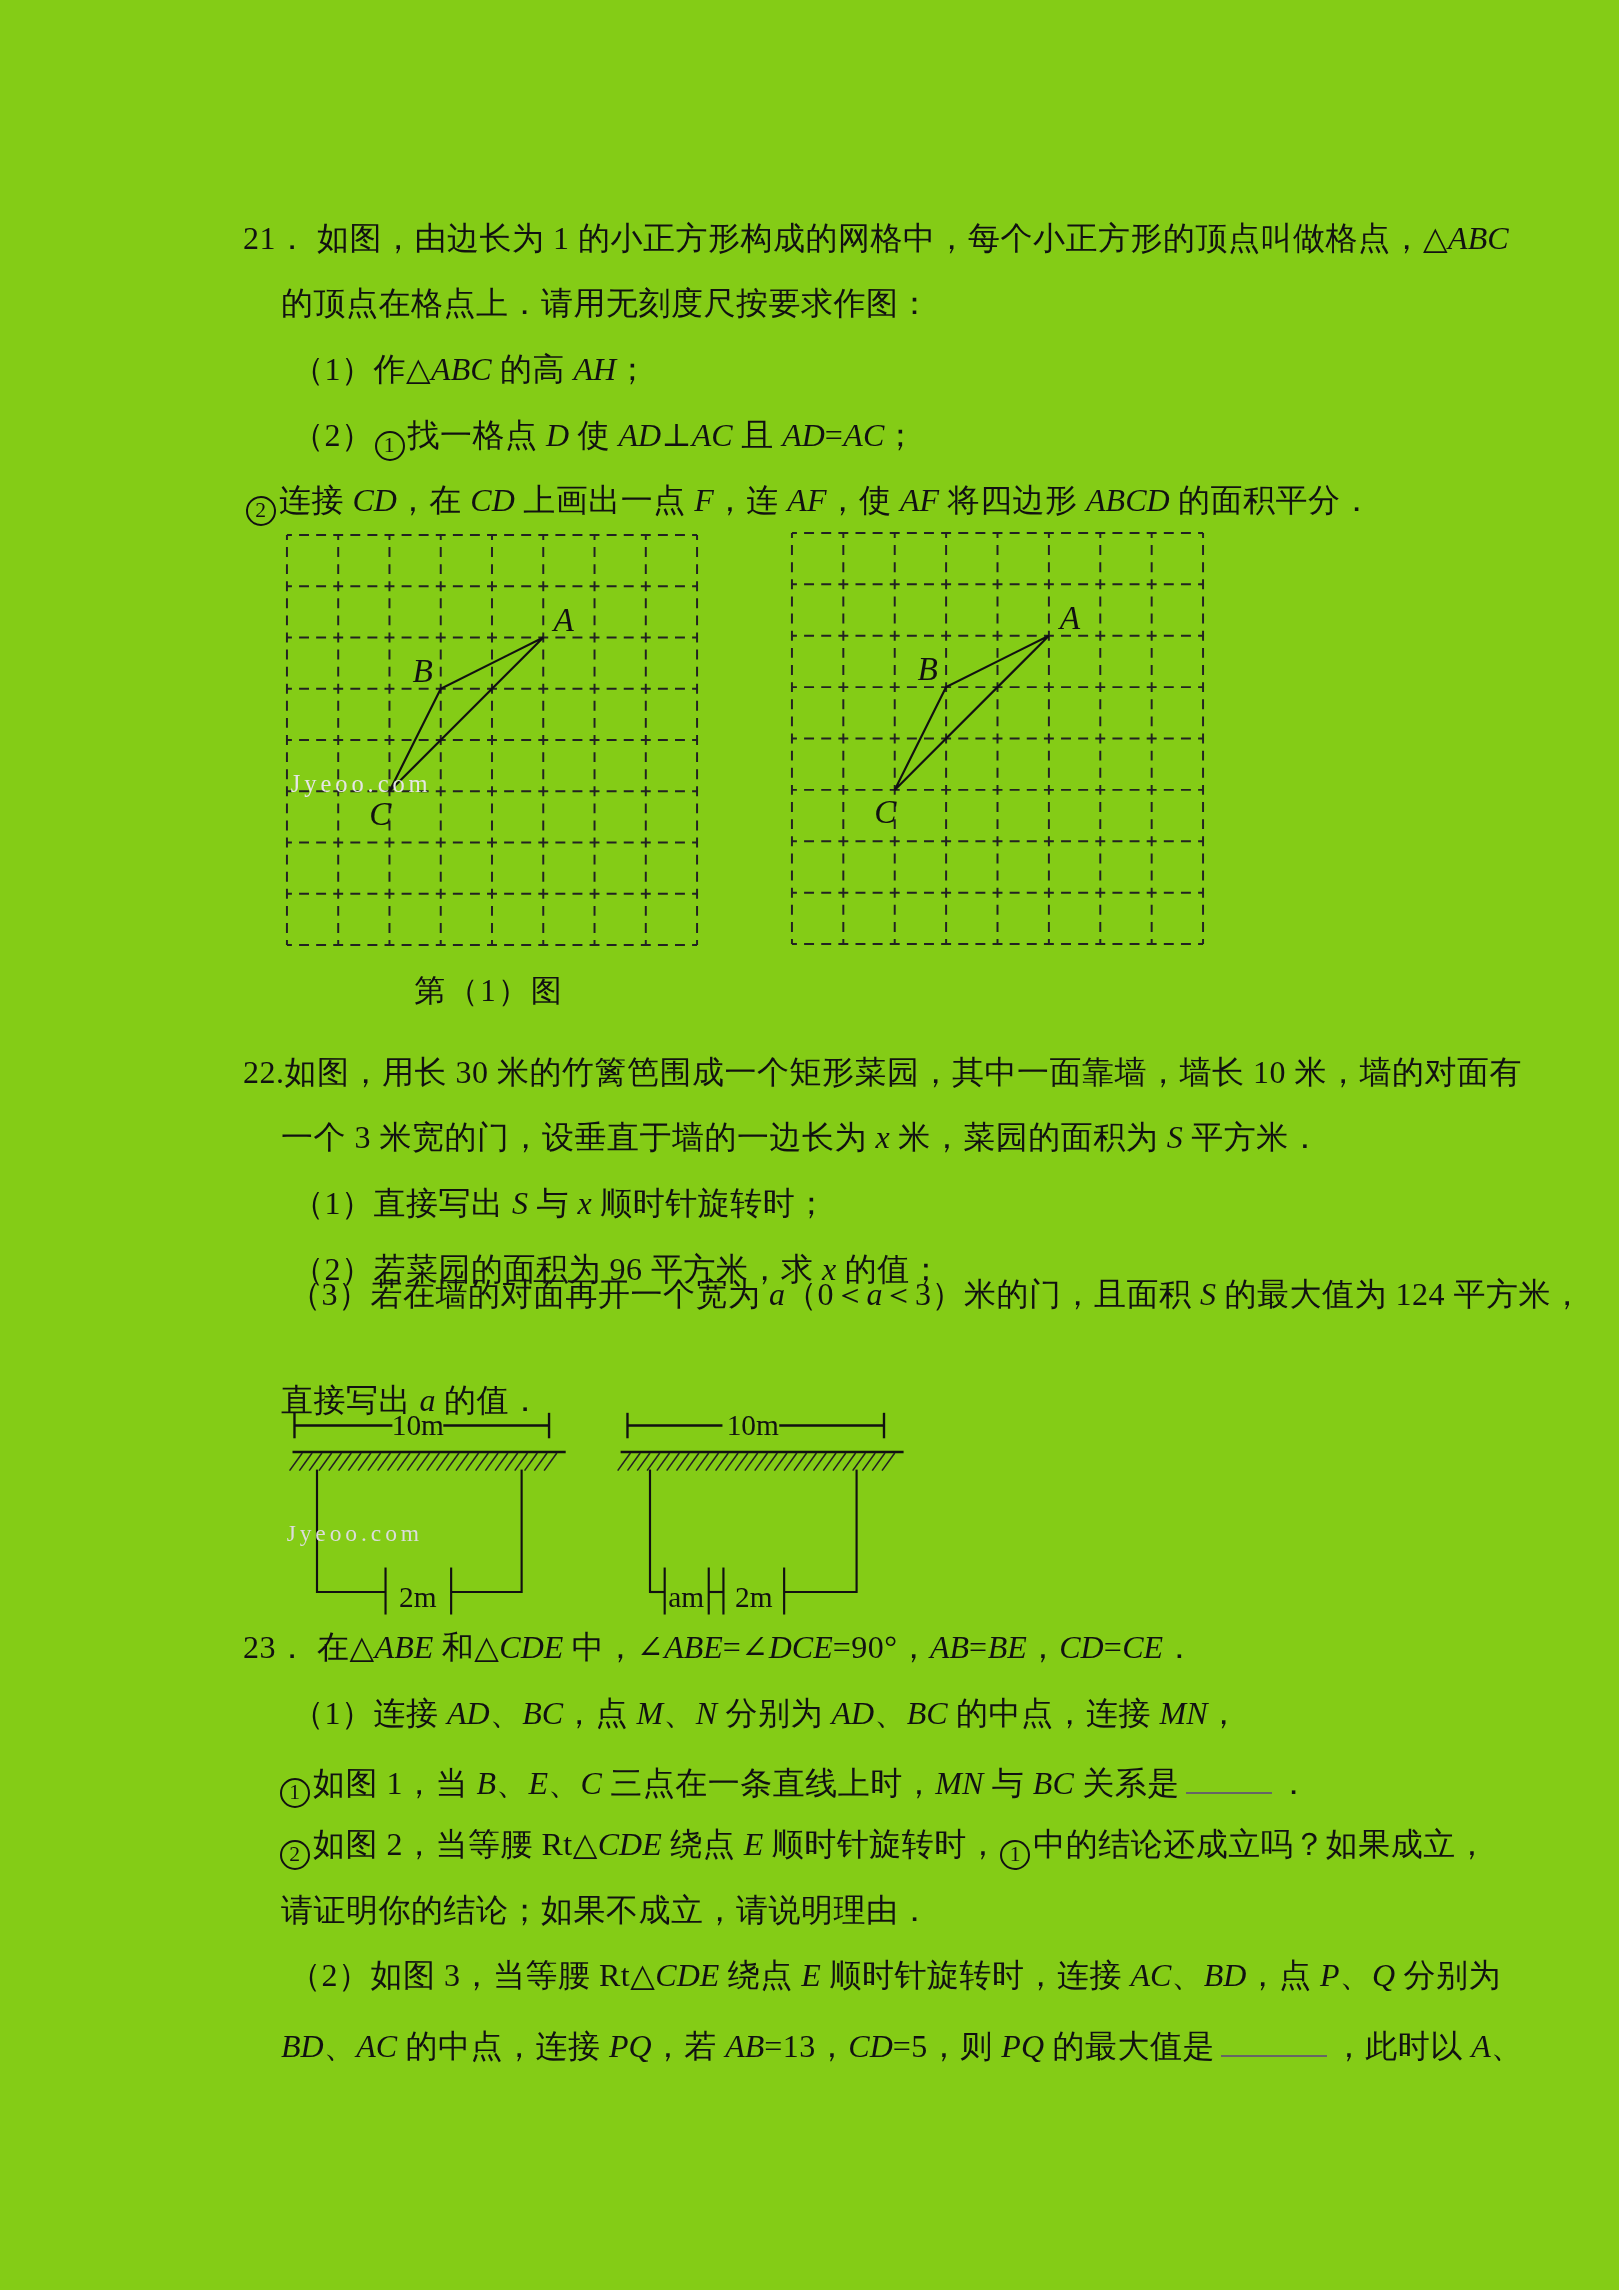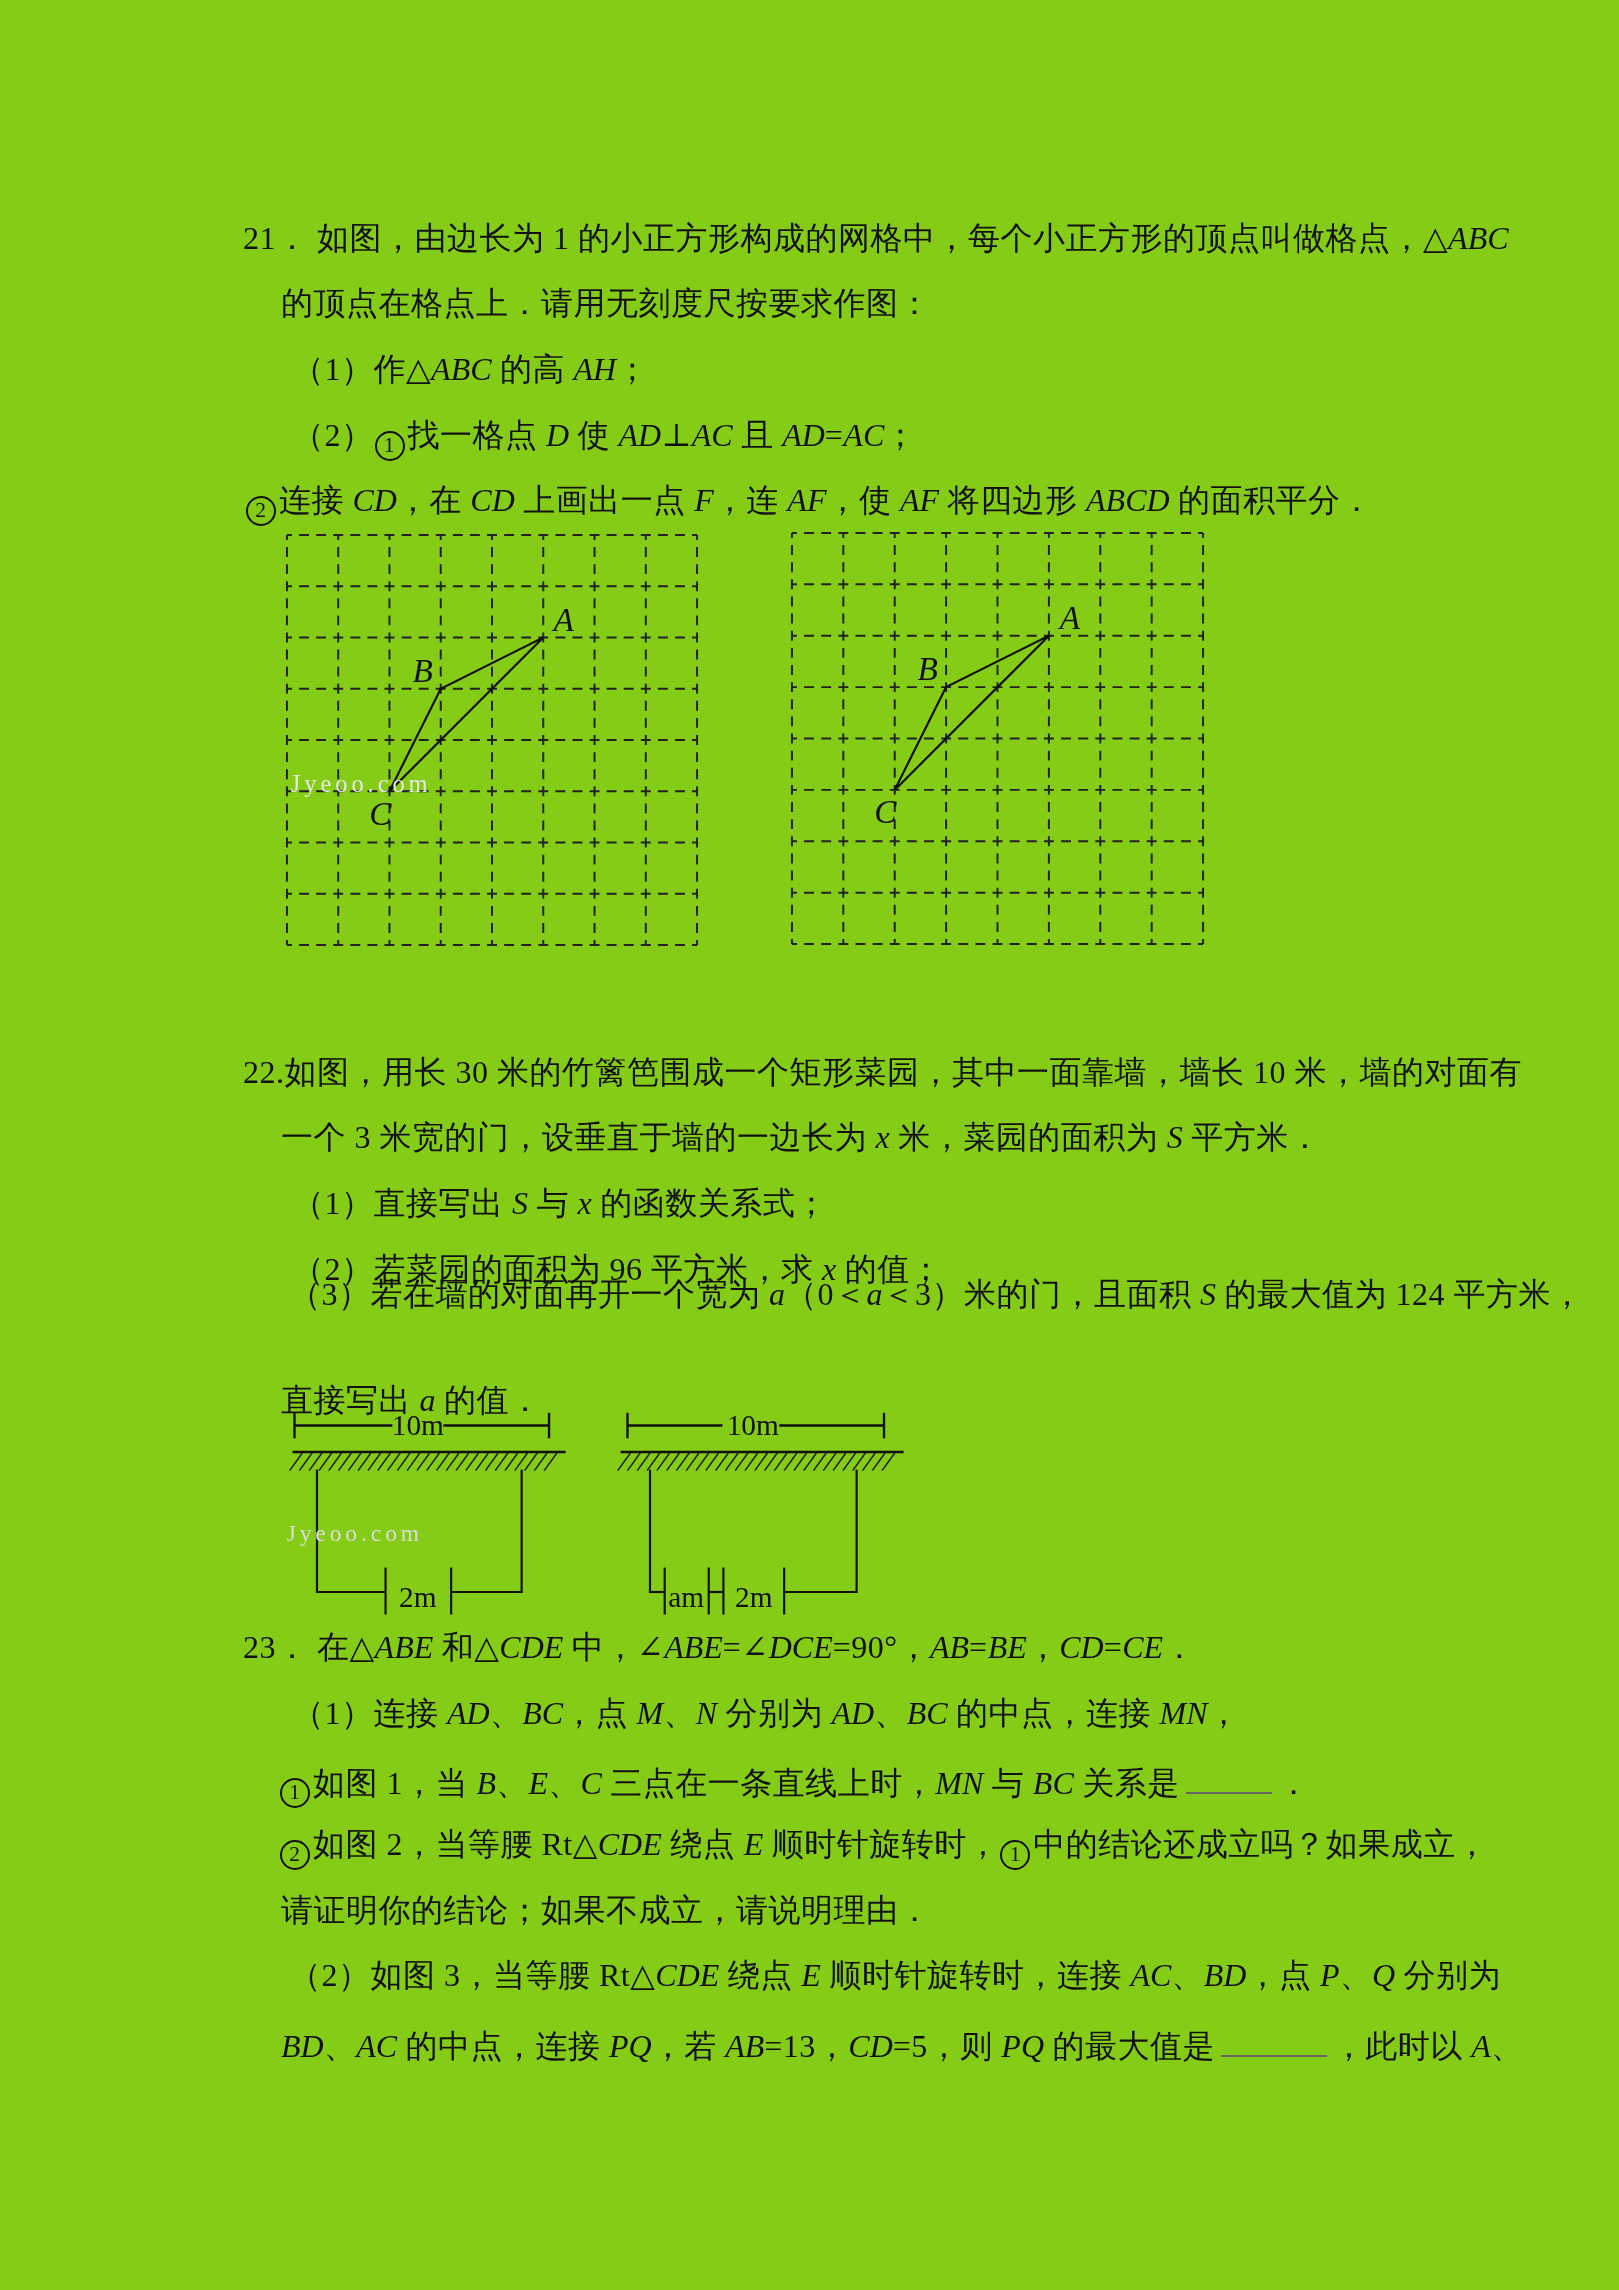--- a/index.html
+++ b/index.html
@@ -51,21 +51,21 @@
 
 <div id="page">
   <div id="lines-container">
       <div class="tline" style="left: 243px; top: 218px;"><span class="seg-r">21． 如图，由边长为 1 的小正方形构成的网格中，每个小正方形的顶点叫做格点，△</span><span class="seg-i">ABC</span></div>
       <div class="tline" style="left: 281px; top: 283px;"><span class="seg-r">的顶点在格点上．请用无刻度尺按要求作图：</span></div>
       <div class="tline" style="left: 292px; top: 349px;"><span class="seg-r">（1）作△</span><span class="seg-i">ABC</span><span class="seg-r"> 的高 </span><span class="seg-i">AH</span><span class="seg-r">；</span></div>
       <div class="tline" style="left: 292px; top: 415px;"><span class="seg-r">（2）</span><span class="seg-c">1</span><span class="seg-r">找一格点 </span><span class="seg-i">D</span><span class="seg-r"> 使 </span><span class="seg-i">AD</span><span class="seg-r">⊥</span><span class="seg-i">AC</span><span class="seg-r"> 且 </span><span class="seg-i">AD</span><span class="seg-r">=</span><span class="seg-i">AC</span><span class="seg-r">；</span></div>
       <div class="tline" style="left: 245px; top: 480px;"><span class="seg-c">2</span><span class="seg-r">连接 </span><span class="seg-i">CD</span><span class="seg-r">，在 </span><span class="seg-i">CD</span><span class="seg-r"> 上画出一点 </span><span class="seg-i">F</span><span class="seg-r">，连 </span><span class="seg-i">AF</span><span class="seg-r">，使 </span><span class="seg-i">AF</span><span class="seg-r"> 将四边形 </span><span class="seg-i">ABCD</span><span class="seg-r"> 的面积平分．</span></div>
       <div class="tline" style="left: 243px; top: 1052px;"><span class="seg-r">22.如图，用长 30 米的竹篱笆围成一个矩形菜园，其中一面靠墙，墙长 10 米，墙的对面有</span></div>
       <div class="tline" style="left: 281px; top: 1117px;"><span class="seg-r">一个 3 米宽的门，设垂直于墙的一边长为 </span><span class="seg-i">x</span><span class="seg-r"> 米，菜园的面积为 </span><span class="seg-i">S</span><span class="seg-r"> 平方米．</span></div>
-      <div class="tline" style="left: 292px; top: 1183px;"><span class="seg-r">（1）直接写出 </span><span class="seg-i">S</span><span class="seg-r"> 与 </span><span class="seg-i">x</span><span class="seg-r"> 的函数关系式；</span></div>
+      <div class="tline" style="left: 292px; top: 1183px;"><span class="seg-r">（1）直接写出 </span><span class="seg-i">S</span><span class="seg-r"> 与 </span><span class="seg-i">x</span><span class="seg-r"> 顺时针旋转时；</span></div>
       <div class="tline" style="left: 292px; top: 1249px;"><span class="seg-r">（2）若菜园的面积为 96 平方米，求 </span><span class="seg-i">x</span><span class="seg-r"> 的值；</span></div>
       <div class="tline" style="left: 289px; top: 1274px; text-align: center;"><span class="seg-r">（3）若在墙的对面再开一个宽为 </span><span class="seg-i">a</span><span class="seg-r">（0＜</span><span class="seg-i">a</span><span class="seg-r">＜3）米的门，且面积 </span><span class="seg-i">S</span><span class="seg-r"> 的最大值为 124 平方米，</span></div>
       <div class="tline" style="left: 281px; top: 1380px;"><span class="seg-r">直接写出 </span><span class="seg-i">a</span><span class="seg-r"> 的值．</span></div>
       <div class="tline" style="left: 243px; top: 1627px;"><span class="seg-r">23． 在△</span><span class="seg-i">ABE</span><span class="seg-r"> 和△</span><span class="seg-i">CDE</span><span class="seg-r"> 中，∠</span><span class="seg-i">ABE</span><span class="seg-r">=∠</span><span class="seg-i">DCE</span><span class="seg-r">=90°，</span><span class="seg-i">AB</span><span class="seg-r">=</span><span class="seg-i">BE</span><span class="seg-r">，</span><span class="seg-i">CD</span><span class="seg-r">=</span><span class="seg-i">CE</span><span class="seg-r">．</span></div>
       <div class="tline" style="left: 292px; top: 1693px;"><span class="seg-r">（1）连接 </span><span class="seg-i">AD</span><span class="seg-r">、</span><span class="seg-i">BC</span><span class="seg-r">，点 </span><span class="seg-i">M</span><span class="seg-r">、</span><span class="seg-i">N</span><span class="seg-r"> 分别为 </span><span class="seg-i">AD</span><span class="seg-r">、</span><span class="seg-i">BC</span><span class="seg-r"> 的中点，连接 </span><span class="seg-i">MN</span><span class="seg-r">，</span></div>
       <div class="tline" style="left: 279px; top: 1758px;"><span class="seg-c">1</span><span class="seg-r">如图 1，当 </span><span class="seg-i">B</span><span class="seg-r">、</span><span class="seg-i">E</span><span class="seg-r">、</span><span class="seg-i">C</span><span class="seg-r"> 三点在一条直线上时，</span><span class="seg-i">MN</span><span class="seg-r"> 与 </span><span class="seg-i">BC</span><span class="seg-r"> 关系是</span><span class="seg-u" style="width: 86px;"></span><span class="seg-r">．</span></div>
       <div class="tline" style="left: 279px; top: 1824px;"><span class="seg-c">2</span><span class="seg-r">如图 2，当等腰 Rt△</span><span class="seg-i">CDE</span><span class="seg-r"> 绕点 </span><span class="seg-i">E</span><span class="seg-r"> 顺时针旋转时，</span><span class="seg-c">1</span><span class="seg-r">中的结论还成立吗？如果成立，</span></div>
       <div class="tline" style="left: 281px; top: 1890px;"><span class="seg-r">请证明你的结论；如果不成立，请说明理由．</span></div>
       <div class="tline" style="left: 289px; top: 1955px;"><span class="seg-r">（2）如图 3，当等腰 Rt△</span><span class="seg-i">CDE</span><span class="seg-r"> 绕点 </span><span class="seg-i">E</span><span class="seg-r"> 顺时针旋转时，连接 </span><span class="seg-i">AC</span><span class="seg-r">、</span><span class="seg-i">BD</span><span class="seg-r">，点 </span><span class="seg-i">P</span><span class="seg-r">、</span><span class="seg-i">Q</span><span class="seg-r"> 分别为</span></div>
       <div class="tline" style="left: 281px; top: 2021px;"><span class="seg-i">BD</span><span class="seg-r">、</span><span class="seg-i">AC</span><span class="seg-r"> 的中点，连接 </span><span class="seg-i">PQ</span><span class="seg-r">，若 </span><span class="seg-i">AB</span><span class="seg-r">=13，</span><span class="seg-i">CD</span><span class="seg-r">=5，则 </span><span class="seg-i">PQ</span><span class="seg-r"> 的最大值是</span><span class="seg-u" style="width: 106px;"></span><span class="seg-r">，此时以 </span><span class="seg-i">A</span><span class="seg-r">、</span></div>
@@ -114,20 +114,21 @@
       <line x1="0" y1="262" x2="419.2" y2="262" stroke="#222" stroke-width="2" stroke-dasharray="10.130666666666665 7.335999999999999" stroke-dashoffset="5.065333333333332"></line>
       <line x1="0" y1="314.4" x2="419.2" y2="314.4" stroke="#222" stroke-width="2" stroke-dasharray="10.130666666666665 7.335999999999999" stroke-dashoffset="5.065333333333332"></line>
       <line x1="0" y1="366.8" x2="419.2" y2="366.8" stroke="#222" stroke-width="2" stroke-dasharray="10.130666666666665 7.335999999999999" stroke-dashoffset="5.065333333333332"></line>
       <line x1="0" y1="419.2" x2="419.2" y2="419.2" stroke="#222" stroke-width="2" stroke-dasharray="10.130666666666665 7.335999999999999" stroke-dashoffset="5.065333333333332"></line>
       <polygon points="262,104.8 157.2,157.2 104.8,262" fill="none" stroke="#111" stroke-width="2.2"></polygon>
       <text x="273" y="98" font-size="34" font-style="italic" font-family="&quot;Liberation Serif&quot;,&quot;DejaVu Serif&quot;,serif" fill="#111">A</text>
       <text x="128" y="150" font-size="34" font-style="italic" font-family="&quot;Liberation Serif&quot;,&quot;DejaVu Serif&quot;,serif" fill="#111">B</text>
       <text x="84" y="296" font-size="34" font-style="italic" font-family="&quot;Liberation Serif&quot;,&quot;DejaVu Serif&quot;,serif" fill="#111">C</text>
     </svg>
 
+  <div id="caption-1" class="caption" style="left: 284px; top: 970px; width: 410px;">第（1）图</div>
 
   <svg id="fence-svg-left" class="figsvg" width="328" height="235" viewBox="0 0 335 240" style="left: 270px; top: 1404px;">
       <line x1="25" y1="22" x2="125" y2="22" stroke="#111" stroke-width="2.4"></line>
       <line x1="177" y1="22" x2="285" y2="22" stroke="#111" stroke-width="2.4"></line>
       <line x1="25" y1="9" x2="25" y2="35" stroke="#111" stroke-width="2.4"></line>
       <line x1="285" y1="9" x2="285" y2="35" stroke="#111" stroke-width="2.4"></line>
       <text x="151" y="32" font-size="30" text-anchor="middle" font-family="&quot;Liberation Serif&quot;,&quot;DejaVu Serif&quot;,serif" fill="#111">10m</text>
       <line x1="23" y1="49" x2="302" y2="49" stroke="#111" stroke-width="2.6"></line>
       <line x1="33" y1="50" x2="20" y2="68" stroke="#222" stroke-width="1.6"></line>
       <line x1="43" y1="50" x2="30" y2="68" stroke="#222" stroke-width="1.6"></line>

